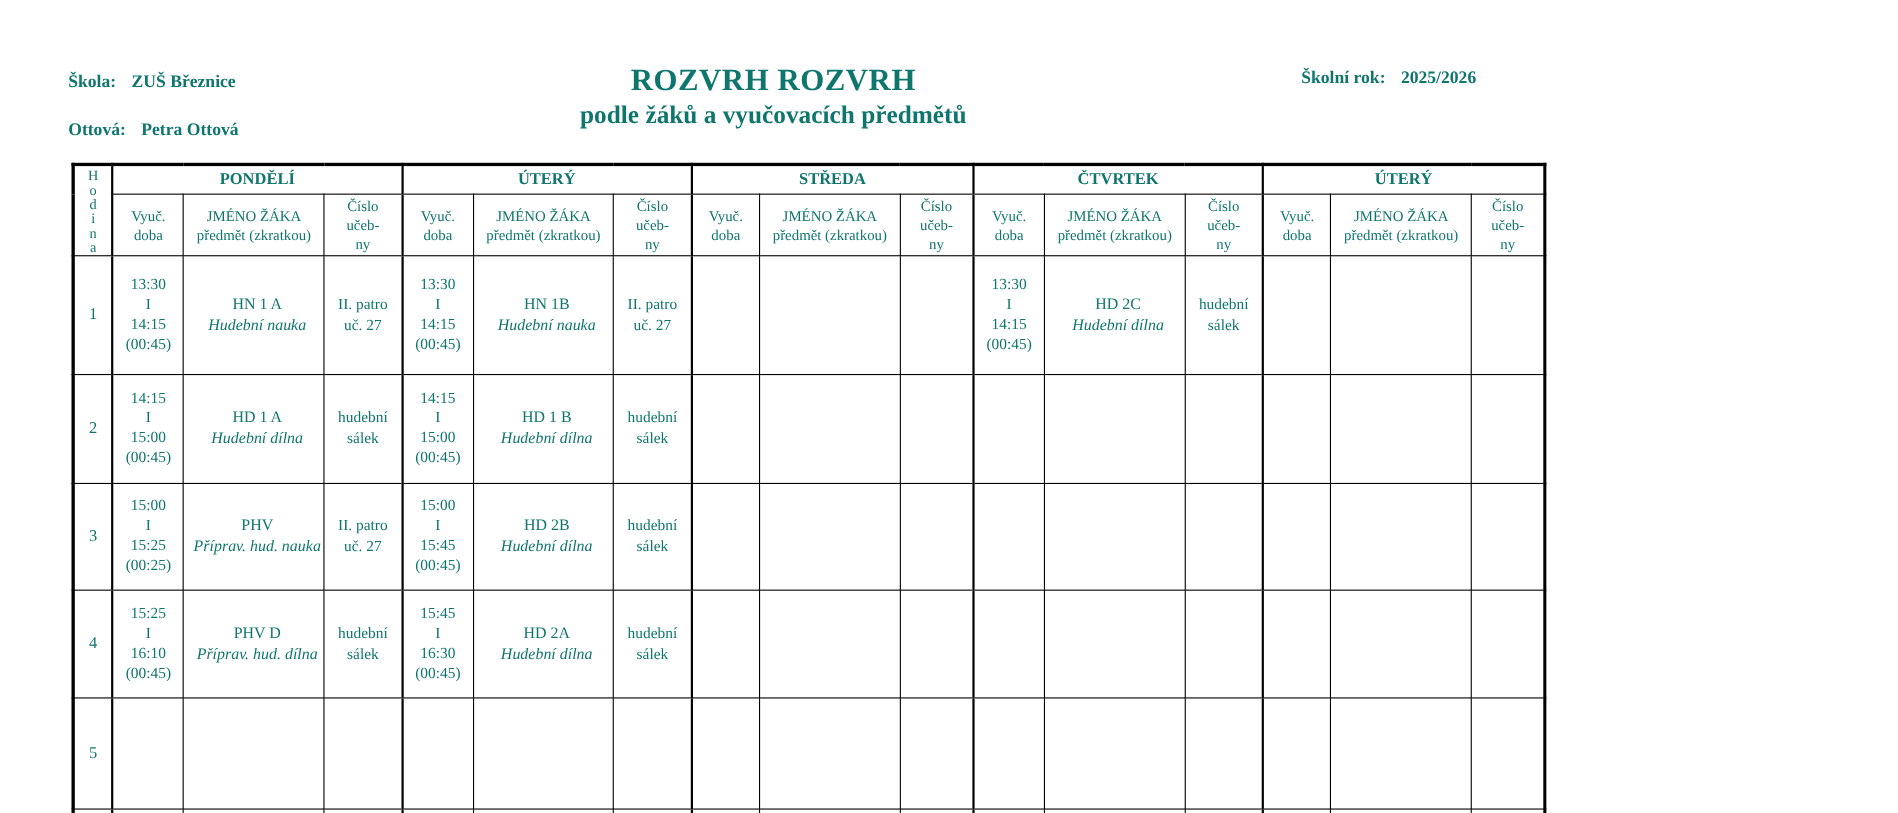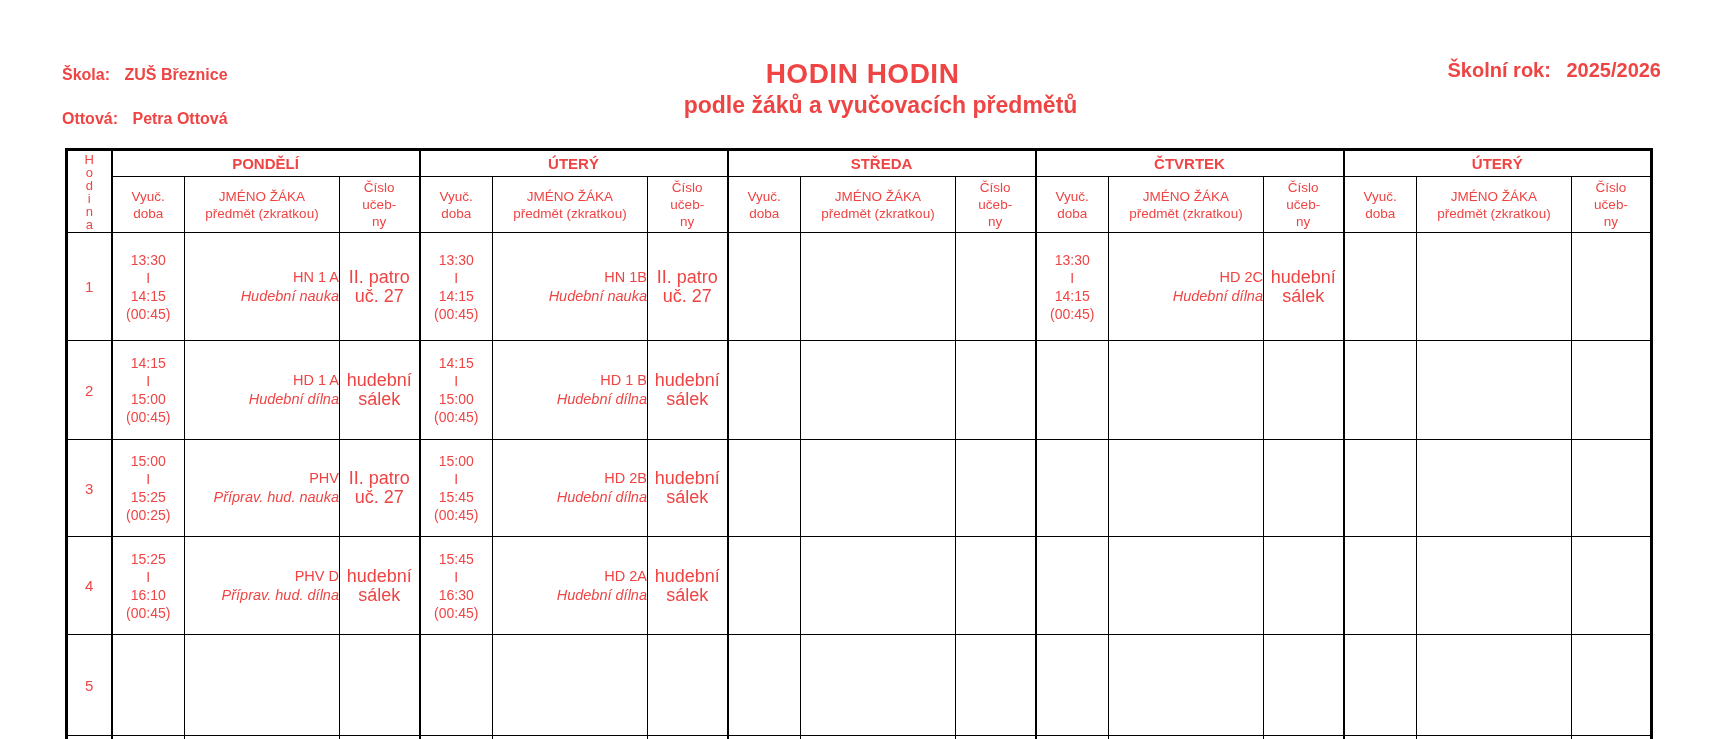--- a/index.html
+++ b/index.html
@@ -1,35 +1,35 @@
 <!DOCTYPE html>
 <html><head>
 <meta charset="utf-8">
 <style>
   html, body { margin:0; padding:0; background:#fff; }
   .page {
-    position:relative; width:1725px; height:739px; overflow:hidden;
-    background:#ffffff; color:#ef4444;
-    font-family:Liberation Sans, sans-serif;
+    position:relative; width:1406px; height:739px; overflow:hidden;
+    background:#ffffff; color:#0f766e;
+    font-family:Liberation Serif, serif;
   }
   
   .hdr-line { position:absolute; font-weight:bold; font-size:16px; white-space:nowrap; }
   .school-line  { left:62px; top:66px; }
   .teacher-line { left:62px; top:110px; }
   .hdr-label { margin-right:10px; }
   .doc-title {
     position:absolute; left:0; width:100%; top:58px; text-align:center;
     font-size:28px; font-weight:bold; letter-spacing:0.5px;
   }
   .doc-subtitle {
     position:absolute; left:0; width:100%; top:92px; text-align:center;
-    font-size:23px; font-weight:bold;padding-left:18px;
+    font-size:23px; font-weight:bold;
   }
   .hdr-right { position:absolute; right:64px; top:56px; text-align:right;
-    font-weight:bold; font-size:20px; line-height:29px; white-space:nowrap; }
+    font-weight:bold; font-size:16px; line-height:29px; white-space:nowrap; }
   
   table.timetable {
     position:absolute; left:65px; top:148px;
     border-collapse:collapse; table-layout:fixed;
     border:3px solid #000;
   }
   .timetable th, .timetable td {
     border:1px solid #000; padding:0; overflow:hidden;
     vertical-align:middle; text-align:center;
   }
@@ -39,40 +39,40 @@
   }
   th.day { font-size:15px; font-weight:bold; height:25px; }
   tr.subhdr th {
     font-weight:normal; font-size:13.5px; line-height:17px;
     white-space:pre-line; height:55px;
   }
   .day-start { border-left:2px solid #000 !important; }
   tbody td { border-top:2px solid #000; }
   td.hour { font-size:15px; }
   td.time { font-size:14px; line-height:18px; white-space:pre-line;margin-top:31px; }
-  td.student { text-align:right; padding-left:16px; font-size:14.5px; line-height:19px;margin-top:41px; }
+  td.student { text-align:center; padding-left:6px; font-size:14.5px; line-height:19px;margin-top:41px; }
   td.student .subj-code { display:block; }
   td.student .subj-name { display:block; font-style:italic; }
-  td.room { font-size:18px; line-height:19px; white-space:pre-line; }
+  td.room { font-size:14px; line-height:19px; white-space:pre-line; }
 </style>
 </head>
 <body>
 
 <div class="page">
 
   <div class="hdr-line school-line">
     <span class="hdr-label">Škola:</span>
     <span>ZUŠ Březnice</span>
   </div>
   <div class="hdr-line teacher-line">
     <span class="hdr-label">Ottová:</span>
     <span>Petra Ottová</span>
   </div>
 
-  <div class="doc-title">HODIN HODIN</div>
+  <div class="doc-title">ROZVRH ROZVRH</div>
   <div class="doc-subtitle">podle žáků a vyučovacích předmětů</div>
 
   <div class="hdr-right">
     <div>
       <span class="hdr-label">Školní rok:</span>
       <span>2025/2026</span>
     </div>
   </div>
 
   <table class="timetable">

